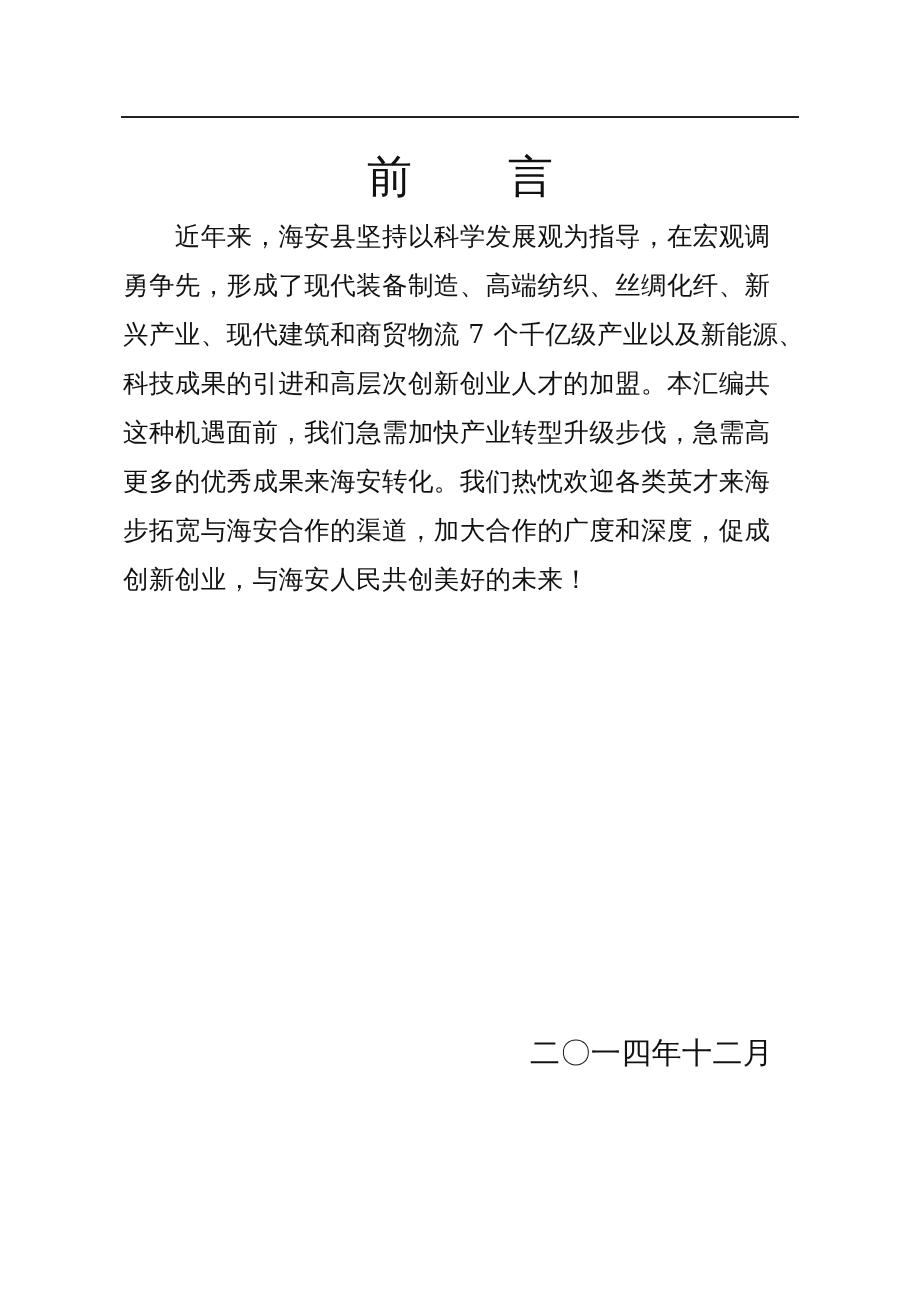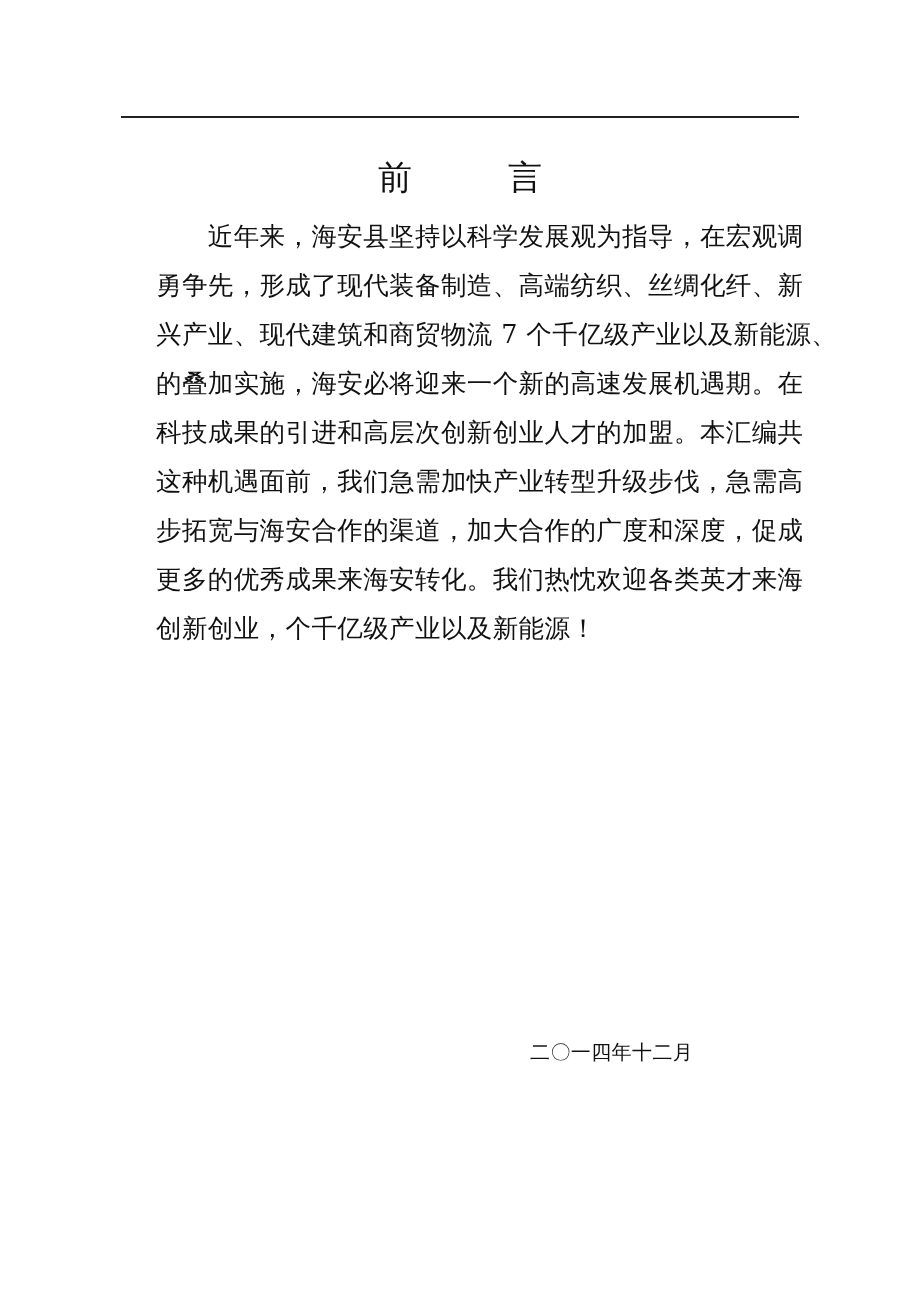--- a/index.html
+++ b/index.html
@@ -1,44 +1,43 @@
 <!DOCTYPE html>
 <html><head>
 <meta charset="utf-8">
 <style>
   html, body { margin: 0; padding: 0; background: #ffffff; }
   body { width: 920px; height: 1302px; position: relative; overflow: hidden;
          font-family: "DejaVu Serif", "Liberation Serif", serif; color: #111; }
   .rule { position: absolute; left: 121px; top: 116px; width: 678px; height: 2px; background: #222; }
   .title { position: absolute; top: 152px; left: 0; width: 920px; text-align: center;
-           font-size: 34px; line-height: 50px; letter-spacing: 0; }
+           font-size: 45px; line-height: 50px; letter-spacing: 0; }
   .title span { display: inline-block; }
   .title .gap { width: 96px; }
-  .body { position: absolute; left: 123px; top: 212px; width: 670px; margin-left: 33px; }
+  .body { position: absolute; left: 123px; top: 212px; width: 670px; }
   .line { height: 49px; line-height: 49px; font-size: 25.5px; white-space: nowrap; letter-spacing: 0.4px; }
-  .date { position: absolute; top: 1028px; left: 530px; font-size: 20px; line-height: 49px; white-space: nowrap; letter-spacing: 0.4px; }
+  .date { position: absolute; top: 1028px; left: 530px; font-size: 30px; line-height: 49px; white-space: nowrap; letter-spacing: 0.4px; }
 </style>
 </head>
 <body>
 
 <div class="rule"></div>
 
 <div class="title">
   <span>前</span><span class="gap"></span><span>言</span>
 </div>
 
 <div class="body">
   <div>
     <div class="line">　　近年来，海安县坚持以科学发展观为指导，在宏观调</div>
     <div class="line">勇争先，形成了现代装备制造、高端纺织、丝绸化纤、新</div>
     <div class="line">兴产业、现代建筑和商贸物流 7 个千亿级产业以及新能源、</div>
   </div>
   <div>
-    <div class="line">的叠加实施，海安必将迎来一个新的高速发展机遇期。在</div>
     <div class="line">科技成果的引进和高层次创新创业人才的加盟。本汇编共</div>
     <div class="line">这种机遇面前，我们急需加快产业转型升级步伐，急需高</div>
+    <div class="line">更多的优秀成果来海安转化。我们热忱欢迎各类英才来海</div>
     <div class="line">步拓宽与海安合作的渠道，加大合作的广度和深度，促成</div>
-    <div class="line">更多的优秀成果来海安转化。我们热忱欢迎各类英才来海</div>
-    <div class="line">创新创业，个千亿级产业以及新能源！</div>
+    <div class="line">创新创业，与海安人民共创美好的未来！</div>
   </div>
 </div>
 
 <div class="date">二〇一四年十二月</div>
 
 </body></html>

